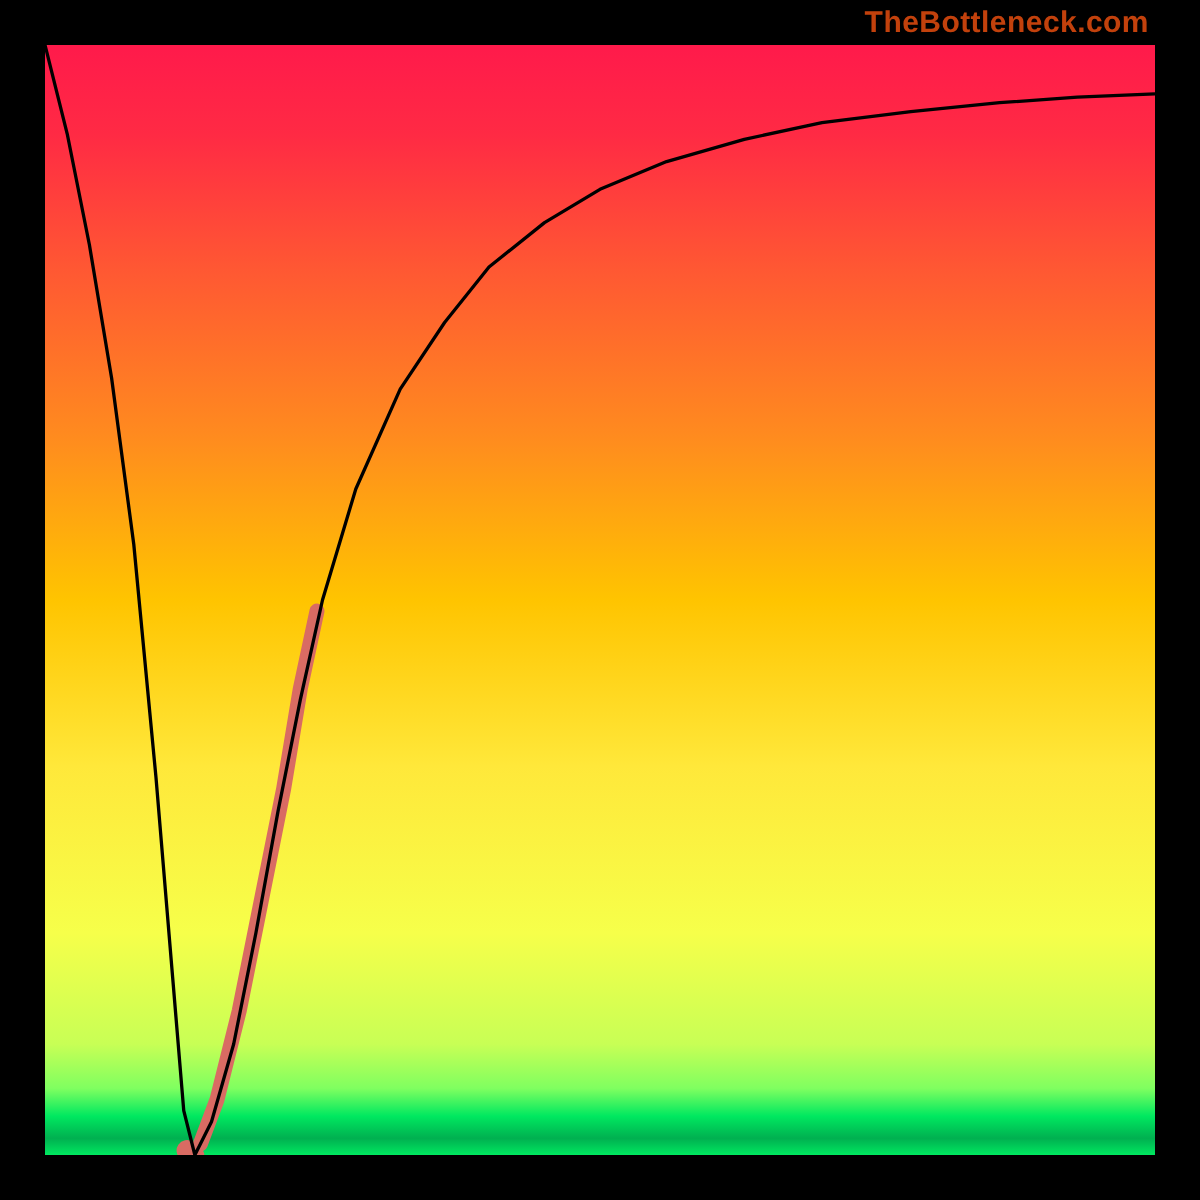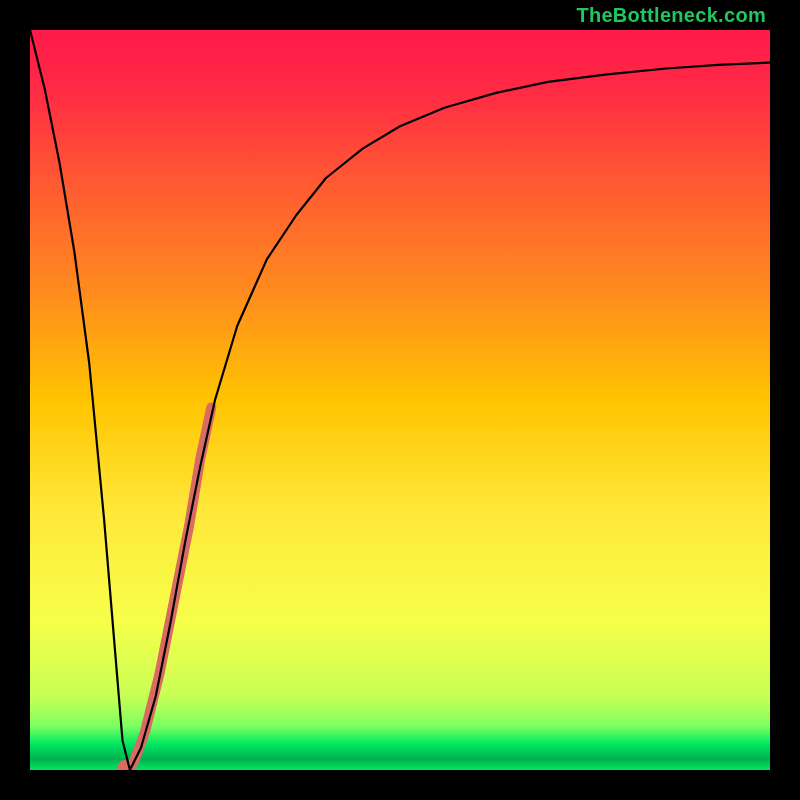--- a/index.html
+++ b/index.html
@@ -24,21 +24,21 @@
     width: 740px;
     height: 740px;
     overflow: hidden;
   }
   .watermark {
     position: absolute;
     top: 4px;
     right: 34px;
     font-size: 20px;
     font-weight: 600;
-    color: #22c55e;
+    color: #c2410c;
     letter-spacing: 0.3px;
   }
   svg { display: block; }
 </style>
 </head>
 <body>
 
 <div class="frame">
   <div class="plot">
     <svg id="chart-svg" width="740" height="740" viewBox="0 0 740 740">

